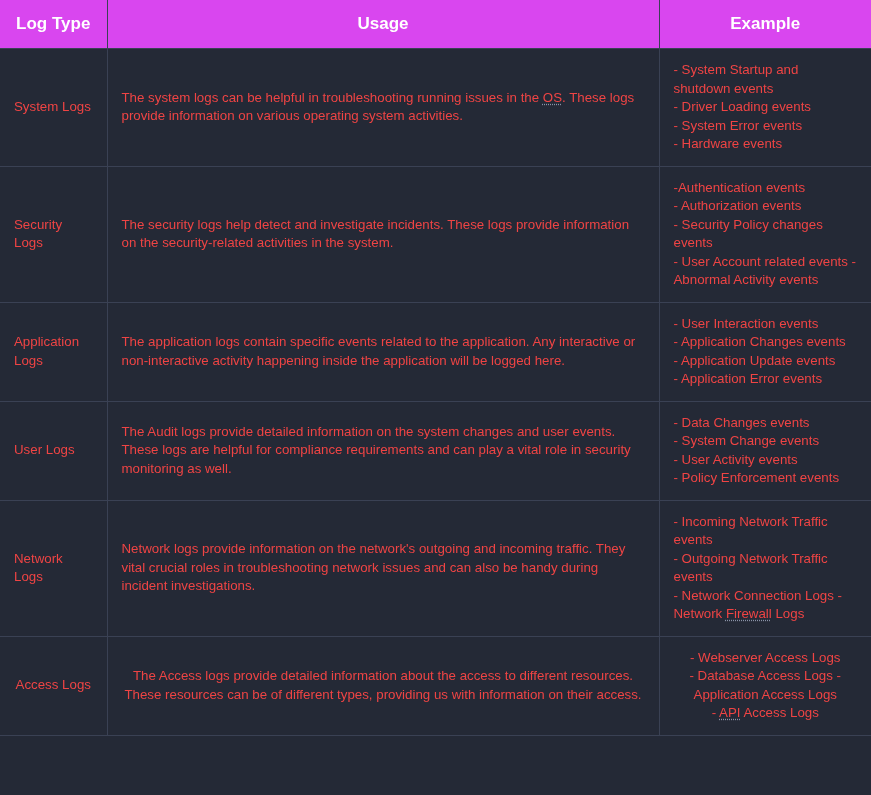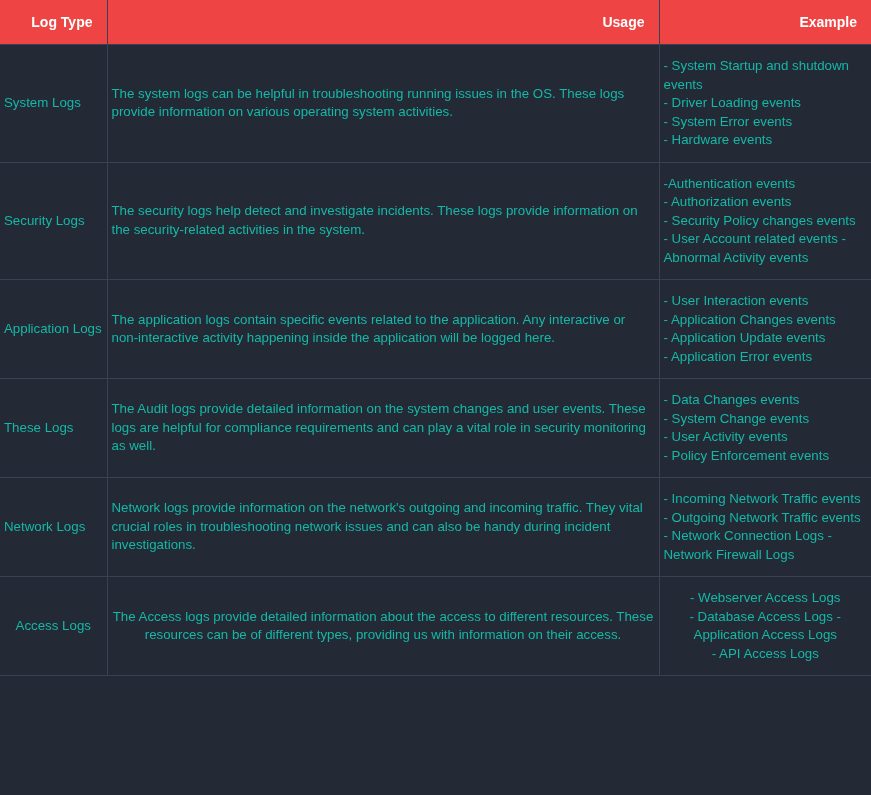--- a/index.html
+++ b/index.html
@@ -24,37 +24,37 @@
     border-collapse: collapse;
     width: 871px;
     table-layout: fixed;
     background: #242936;
   }
   table.log-table col.c1 { width: 107px; }
   table.log-table col.c2 { width: 552px; }
   table.log-table col.c3 { width: 212px; }
 
   table.log-table thead th {
-    text-align: right;
-    font-size: 14px;
+    text-align: center;
+    font-size: 17px;
     font-weight: bold;
     color: #ffffff;
     padding: 14px 14px 14px 14px;
     border-bottom: 1px solid #3a4154;
     border-right: 1px solid #3a4154;
     vertical-align: middle;
-    background: #ef4444;
+    background: #d946ef;
   }
   table.log-table thead th:last-child { border-right: none; }
 
   table.log-table tbody td {
     font-size: 13.3px;
     line-height: 18.5px;
-    color: #14b8a6;
-    padding: 12px 4px;
+    color: #ef4444;
+    padding: 12px 14px;
     border-bottom: 1px solid #3a4154;
     border-right: 1px solid #3a4154;
     vertical-align: middle;
     background: #242936;
   }
   table.log-table tbody td:last-child { border-right: none; }
 
   td.col-type {
     font-size: 13.3px;
     color: #e6eaf2;
@@ -63,20 +63,21 @@
     color: #dfe3ec;
   }
   td.col-example {
     color: #dfe3ec;
   }
   .example-line {
     display: block;
     white-space: normal;
   }
   .spell {
+    text-decoration: underline;
     text-decoration-style: dotted;
     text-decoration-color: #8a93a8;
     text-underline-offset: 2px;
   }
   tbody tr:last-child td { border-bottom: 1px solid #3a4154; text-align: center; }
 </style>
 </head>
 <body>
 
 <div class="table-wrap">
@@ -122,21 +123,21 @@
         <td class="col-usage">The application logs contain specific events related to the application. Any interactive or non-interactive activity happening inside the application will be logged here.</td>
         <td class="col-example">
           <span class="example-line">- User Interaction events</span>
           <span class="example-line">- Application Changes events</span>
           <span class="example-line">- Application Update events</span>
           <span class="example-line">- Application Error events</span>
         </td>
       </tr>
 
       <tr>
-        <td class="col-type">These Logs</td>
+        <td class="col-type">User Logs</td>
         <td class="col-usage">The Audit logs provide detailed information on the system changes and user events. These logs are helpful for compliance requirements and can play a vital role in security monitoring as well.</td>
         <td class="col-example">
           <span class="example-line">- Data Changes events</span>
           <span class="example-line">- System Change events</span>
           <span class="example-line">- User Activity events</span>
           <span class="example-line">- Policy Enforcement events</span>
         </td>
       </tr>
 
       <tr>

